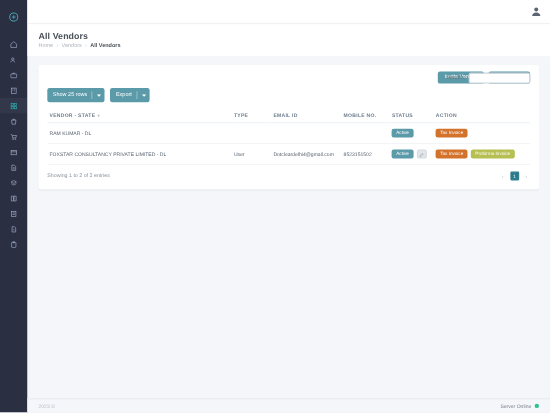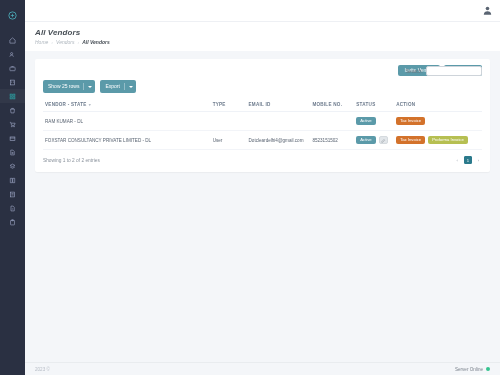--- a/index.html
+++ b/index.html
@@ -69,21 +69,20 @@
     border-radius: 2px;
     cursor: pointer;
   }
   .avatar-btn svg { display:block; }
 
   
   .page-head {
     background: #ffffff;
     padding: 6px 10px 6px 10px;
     flex: 0 0 auto;
-    font-style: italic;
   }
   .page-title {
     font-size: 8px;
     color: #495057;
     font-weight: 600;
     letter-spacing: .1px;
     margin-bottom: 2px;
   }
   .breadcrumb {
     font-size: 5px;

